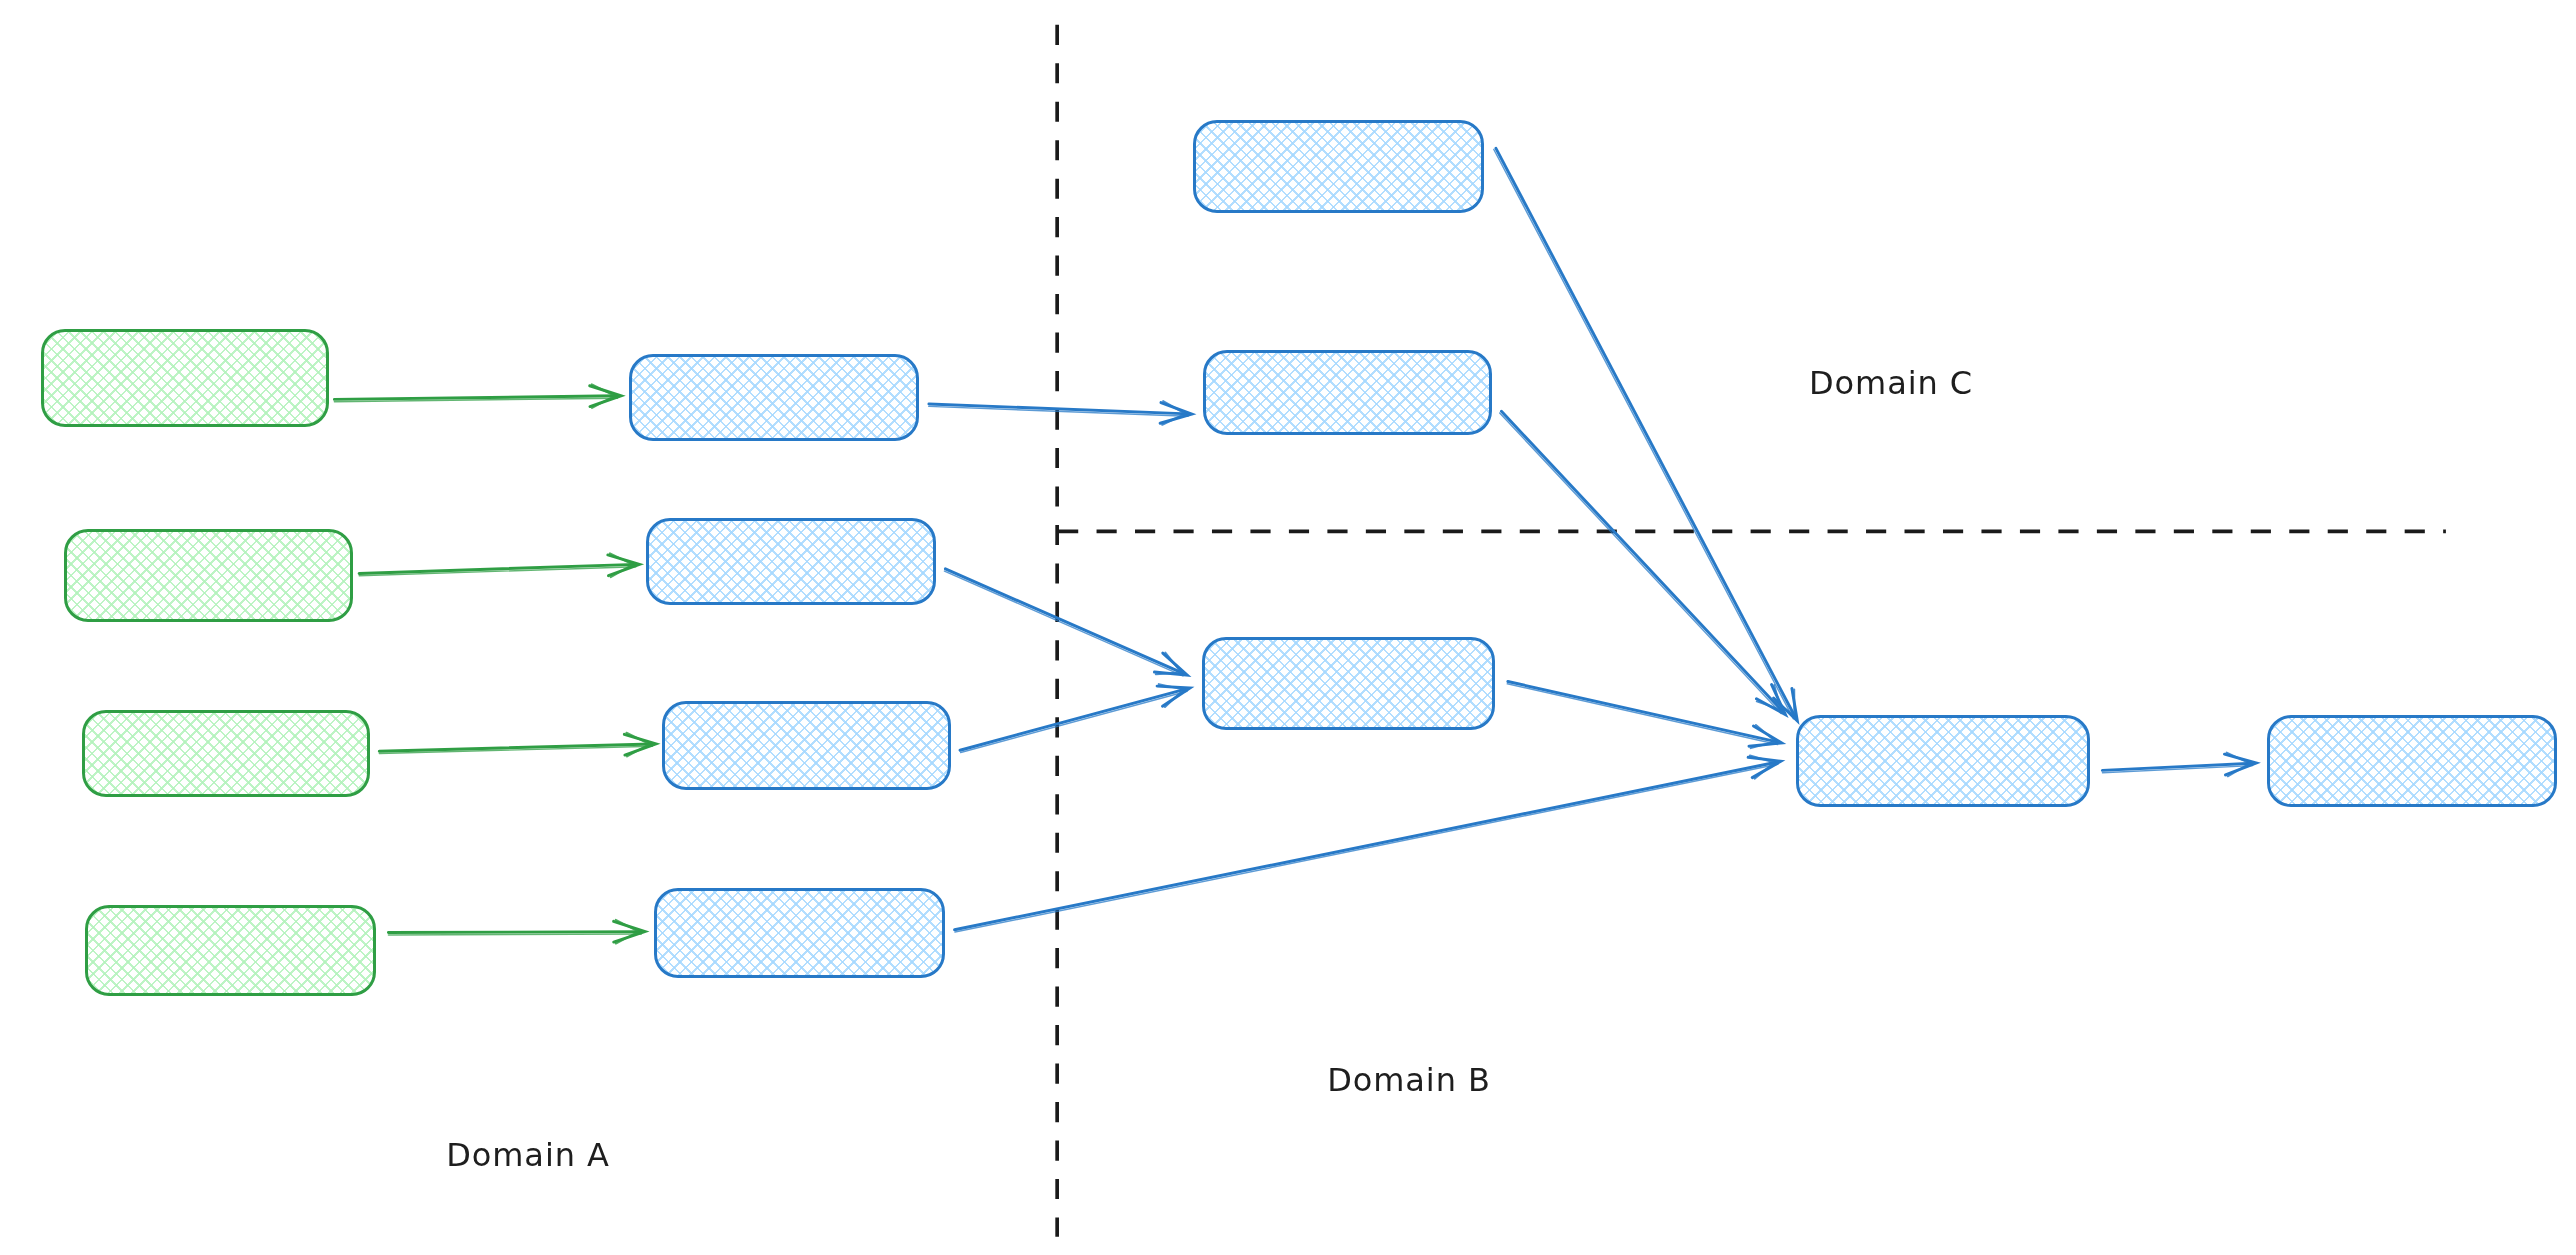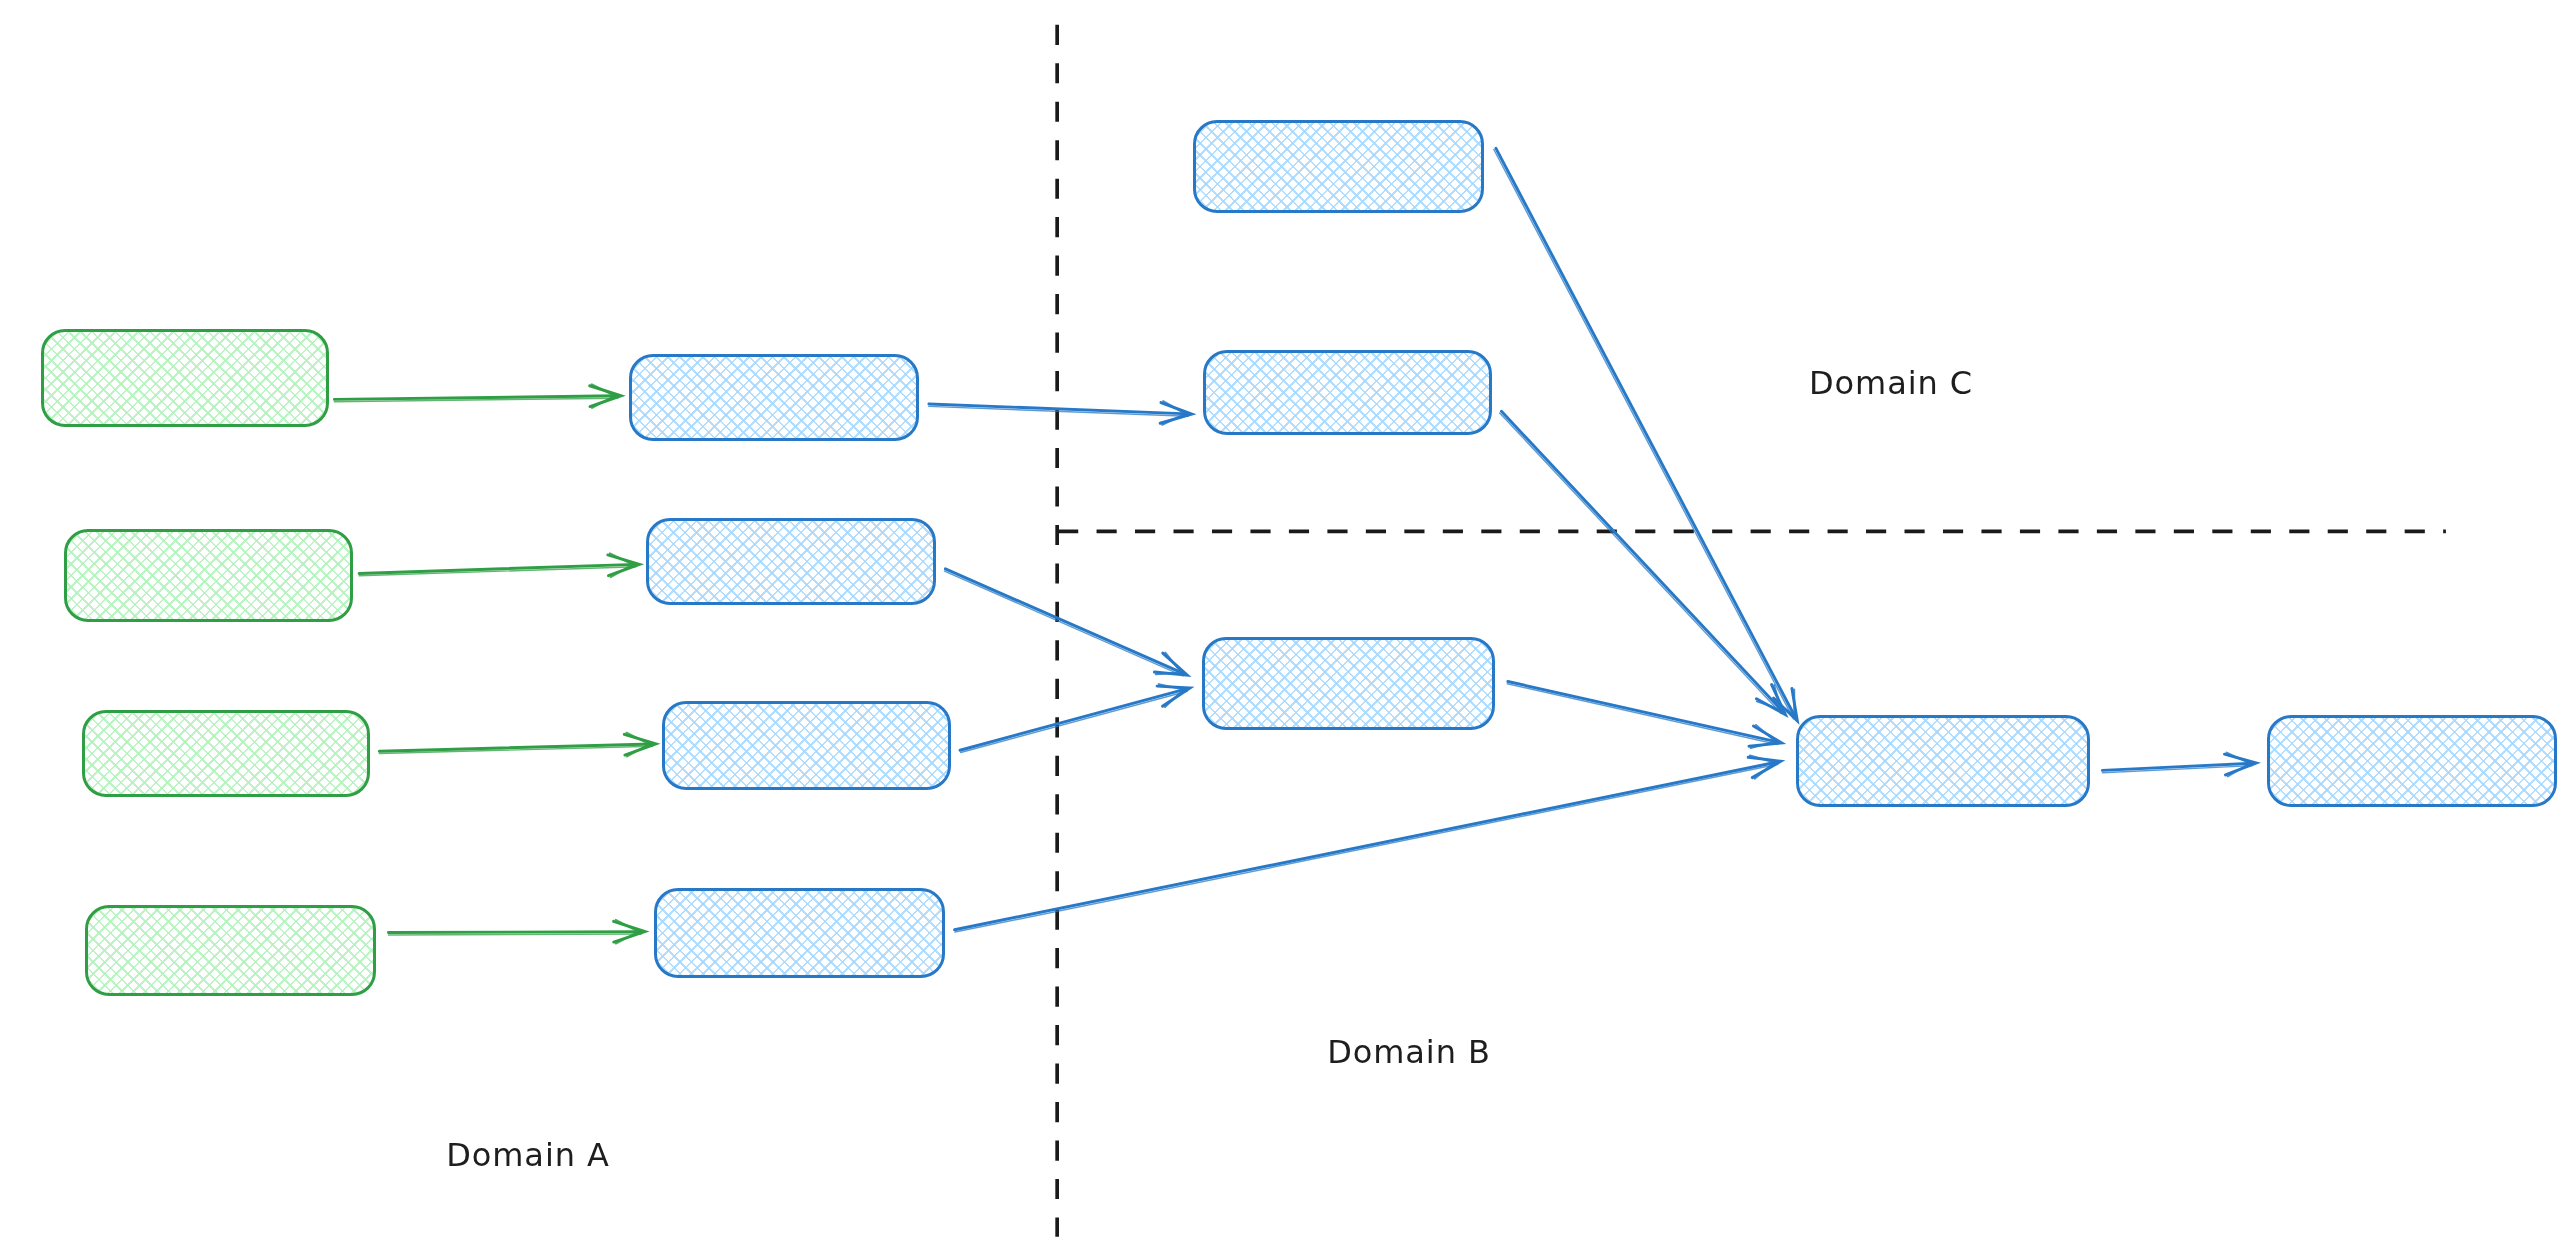--- a/index.html
+++ b/index.html
@@ -97,21 +97,21 @@
         <path d="M1911.1 816.7L1938.2 809.5L1916.8 791.4" stroke-width="2.2" opacity="0.85"></path>
       </g>
       <g fill="none" stroke="#2779c7" stroke-linecap="round">
         <path d="M2295 841L2459.0 833.2" stroke-width="3.2"></path>
         <path d="M2295.1 843.6L2459.1 835.8" stroke-width="1.6" opacity="0.75"></path>
         <path d="M2429.4 845.9L2463.0 833.0L2428.3 823.3" stroke-width="3.2"></path>
         <path d="M2431.8 847.4L2456.0 833.3L2430.6 821.6" stroke-width="2.2" opacity="0.85"></path>
       </g>
     </svg>
   <div class="label" style="left: 528px; top: 1155px; color: rgb(30, 30, 30);">Domain A</div>
-  <div class="label" style="left: 1409px; top: 1052px; color: rgb(30, 30, 30);">Domain B</div>
+  <div class="label" style="left: 1409px; top: 1080px; color: rgb(30, 30, 30);">Domain B</div>
   <div class="label" style="left: 1891px; top: 383px; color: rgb(30, 30, 30);">Domain C</div>
 <div class="node green" style="left: 41px; top: 329px; width: 288px; height: 98px;"></div>
     <div class="node green" style="left: 64px; top: 529px; width: 289px; height: 93px;"></div>
     <div class="node green" style="left: 82px; top: 710px; width: 288px; height: 87px;"></div>
     <div class="node green" style="left: 85px; top: 905px; width: 291px; height: 91px;"></div>
     <div class="node blue" style="left: 629px; top: 354px; width: 290px; height: 87px;"></div>
     <div class="node blue" style="left: 646px; top: 518px; width: 290px; height: 87px;"></div>
     <div class="node blue" style="left: 662px; top: 701px; width: 289px; height: 89px;"></div>
     <div class="node blue" style="left: 654px; top: 888px; width: 291px; height: 90px;"></div>
     <div class="node blue" style="left: 1193px; top: 120px; width: 291px; height: 93px;"></div>

